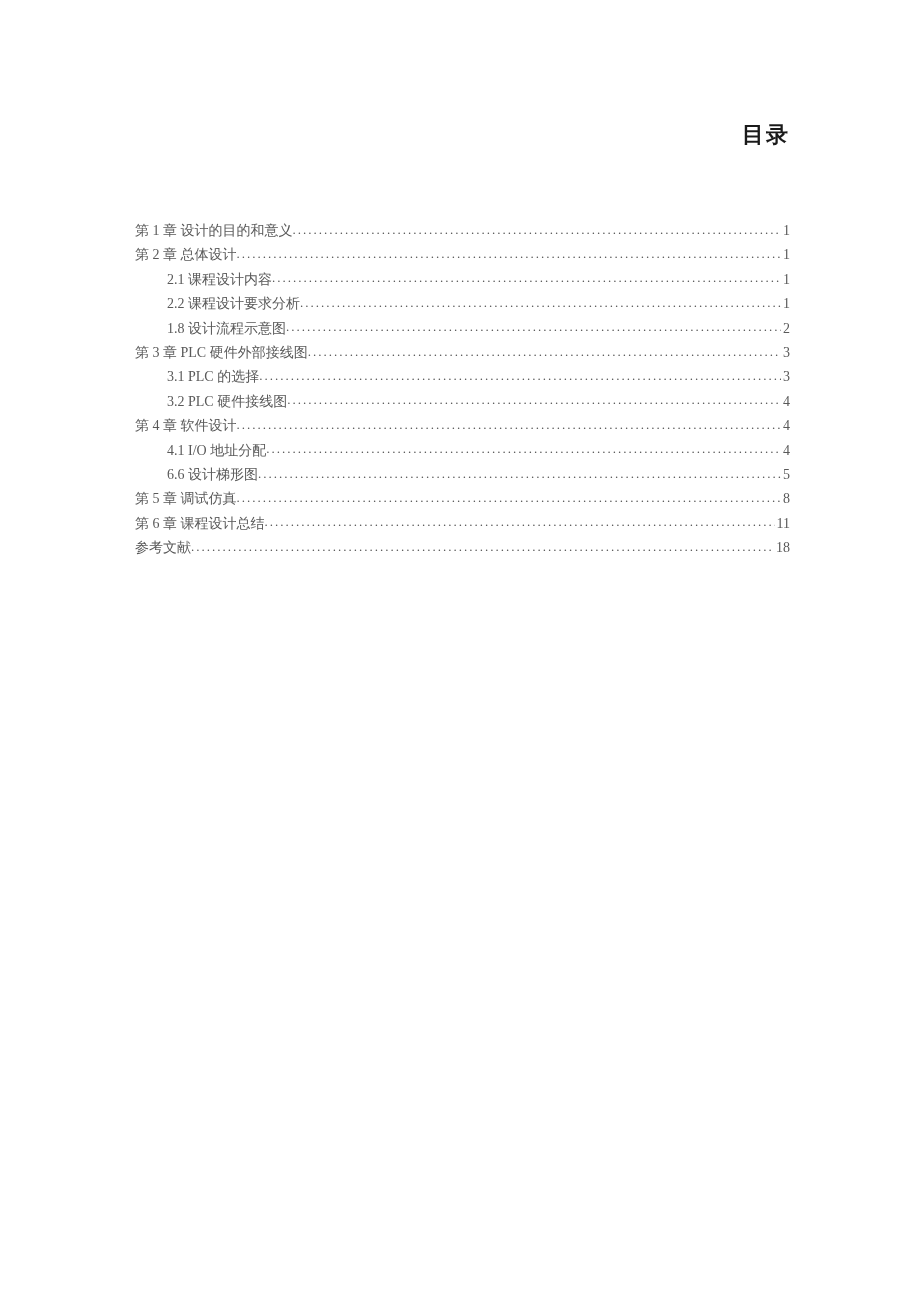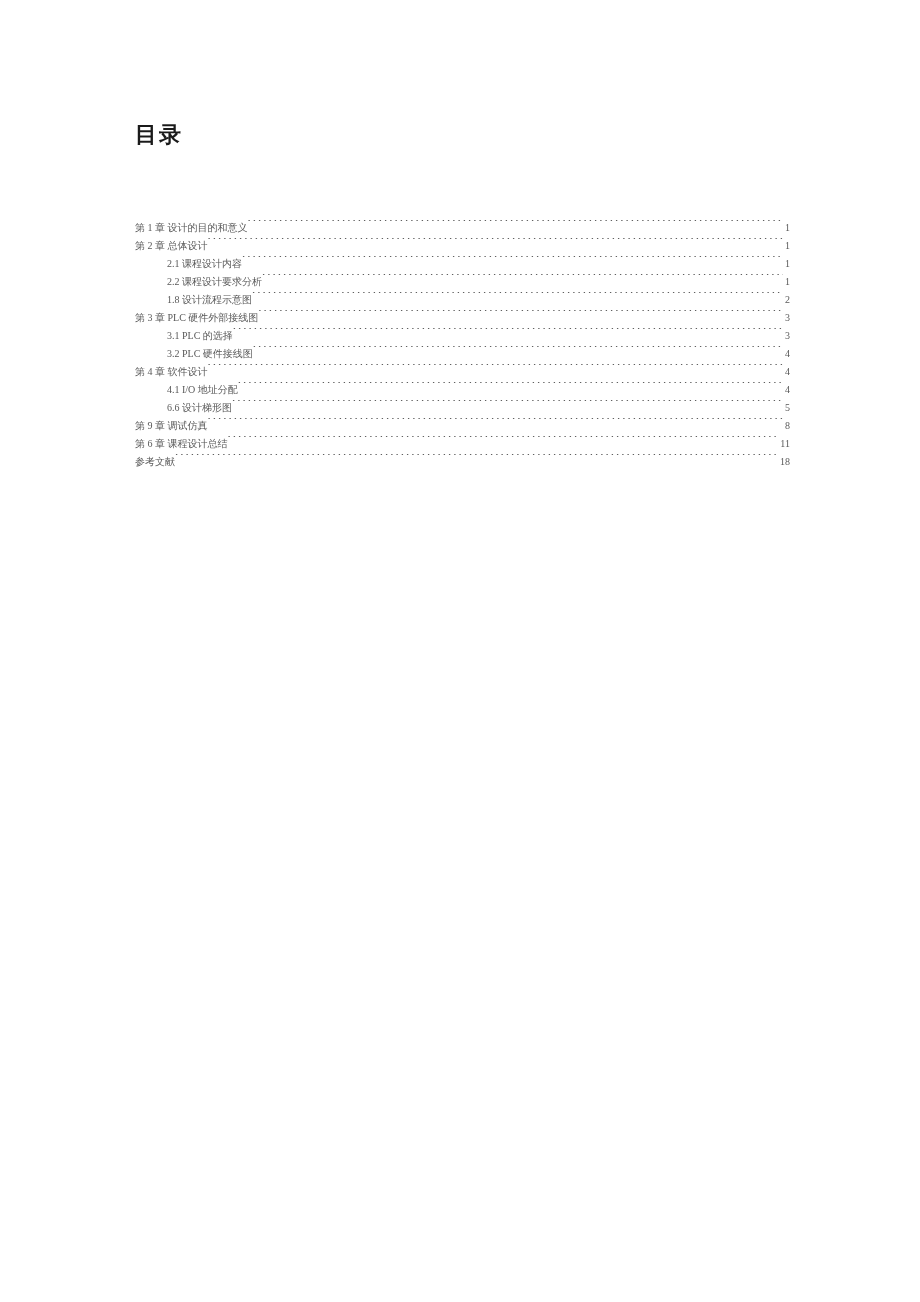--- a/index.html
+++ b/index.html
@@ -11,31 +11,31 @@
       background: #ffffff;
       width: 920px;
       height: 1302px;
       font-family: "SimSun", "宋体", serif;
       color: #595959;
     }
     .page {
       padding: 120px 130px 0 135px;
     }
     .title {
-      text-align: left;
+      text-align: right;
       font-size: 22px;
       font-weight: bold;
       color: #1a1a1a;
       margin-bottom: 70px;
       letter-spacing: 2px;
     }
     .toc-entry {
       display: flex;
-      align-items: flex-start;
-      font-size: 10px;
+      align-items: flex-end;
+      font-size: 14px;
       line-height: 1.6;
       margin-bottom: 2px;
       white-space: nowrap;
     }
     .toc-entry.indent {
       padding-left: 32px;
     }
     .toc-text {
       flex-shrink: 0;
     }
@@ -113,21 +113,21 @@
         <span class="toc-text">4.1   I/O 地址分配</span>
         <span class="toc-dots"></span>
         <span class="toc-page">4</span>
       </div>
       <div class="toc-entry indent">
         <span class="toc-text">6.6 设计梯形图</span>
         <span class="toc-dots"></span>
         <span class="toc-page">5</span>
       </div>
       <div class="toc-entry">
-        <span class="toc-text">第 9 章 调试仿真</span>
+        <span class="toc-text">第 5 章 调试仿真</span>
         <span class="toc-dots"></span>
         <span class="toc-page">8</span>
       </div>
       <div class="toc-entry">
         <span class="toc-text">第 6 章 课程设计总结</span>
         <span class="toc-dots"></span>
         <span class="toc-page">11</span>
       </div>
       <div class="toc-entry">
         <span class="toc-text">参考文献</span>

